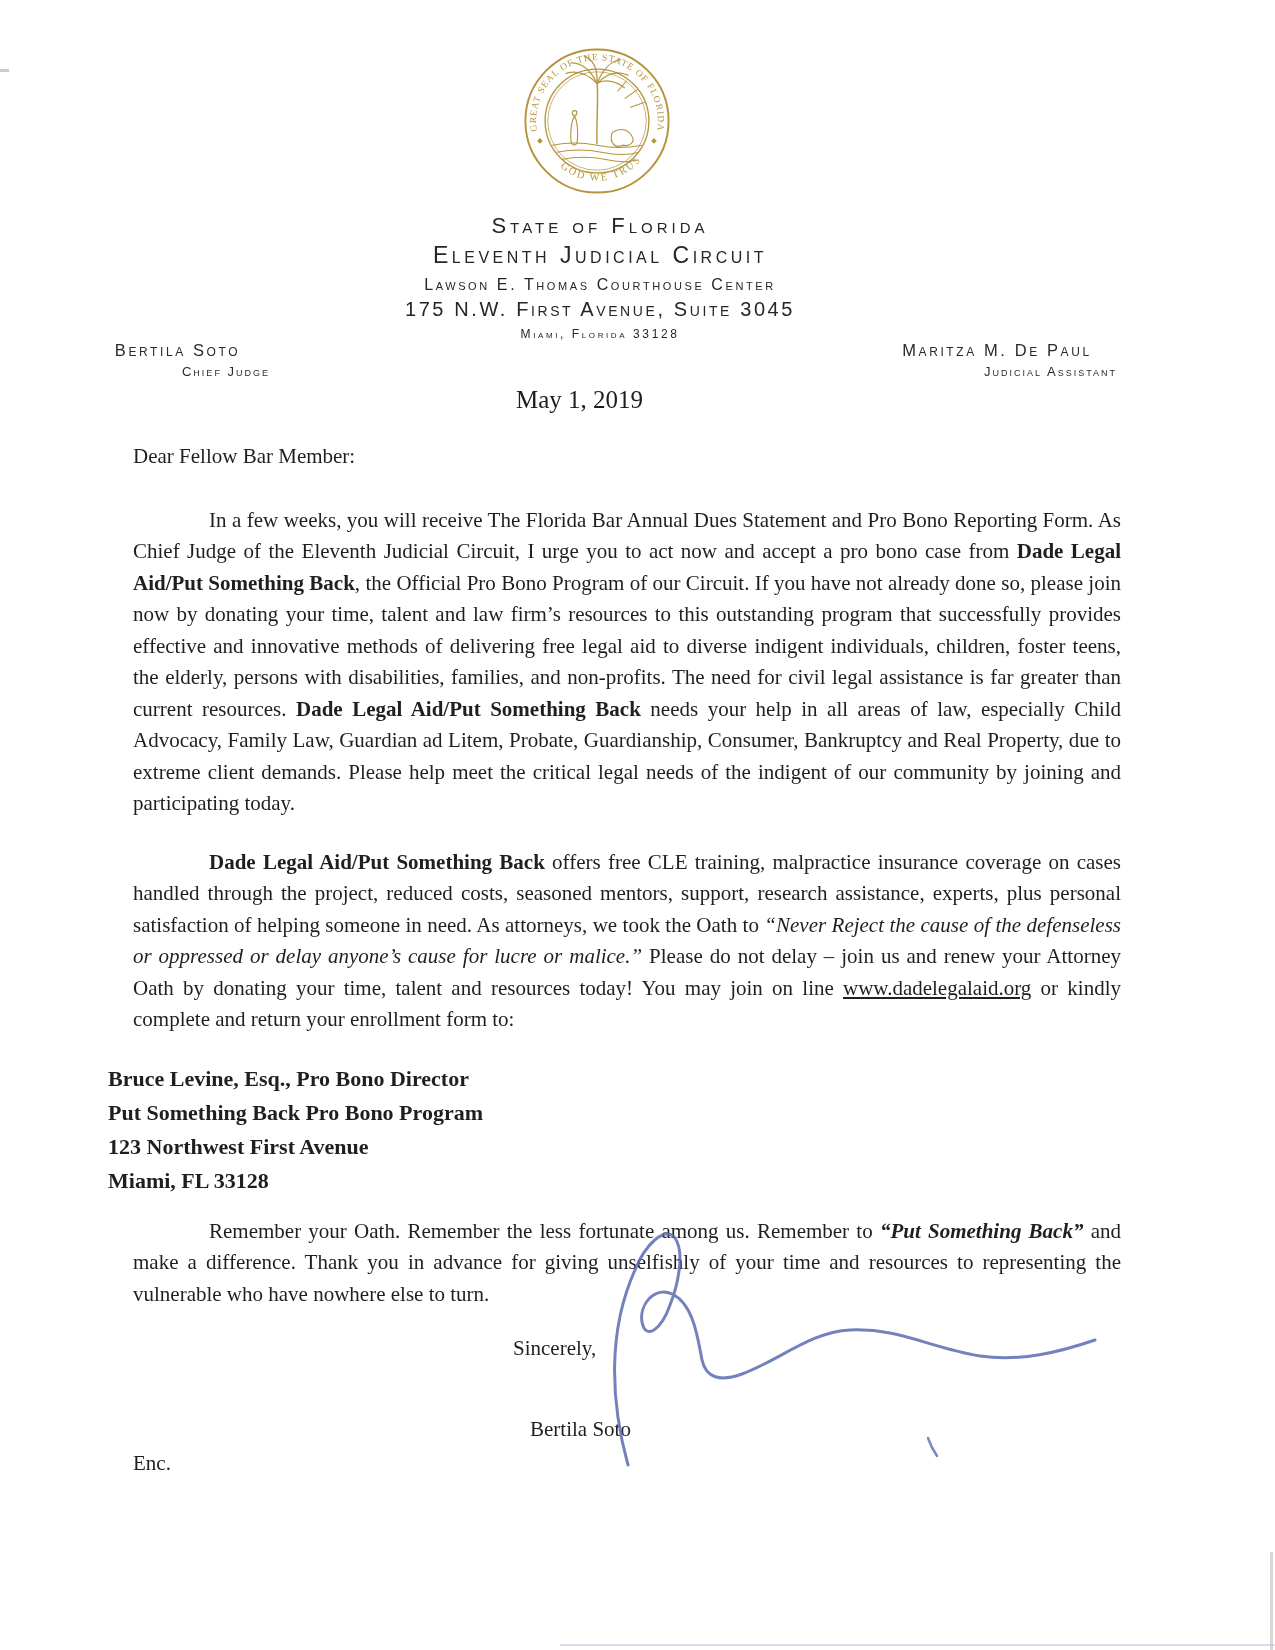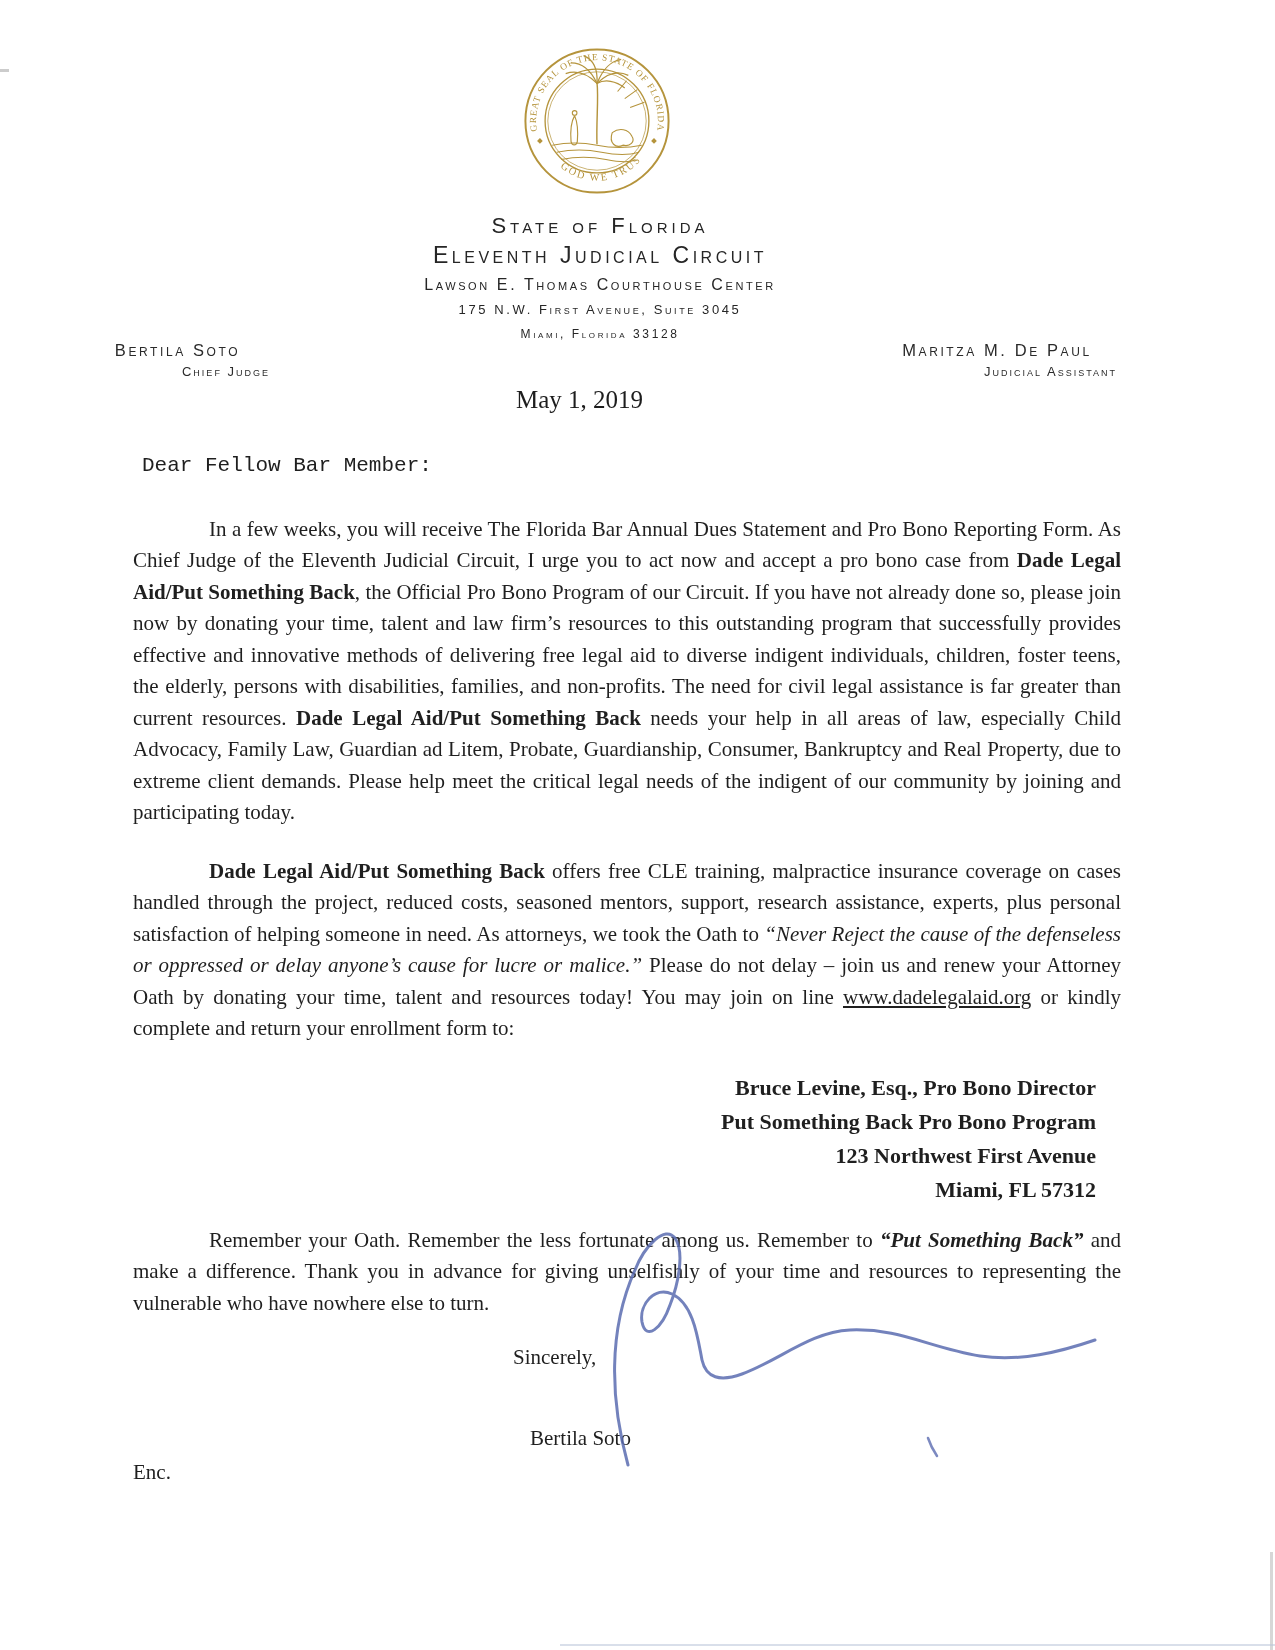--- a/index.html
+++ b/index.html
@@ -8,44 +8,44 @@
     overflow:hidden;font-family:"Liberation Serif", serif;color:#1f1f1f;
   }
   
   .seal{position:absolute;left:512px;top:36px;width:170px;height:170px;}
   
   .letterhead{position:absolute;left:0;top:212px;width:1200px;text-align:center;
     font-family:"Liberation Sans", sans-serif;font-variant:small-caps;color:#262626;}
   .lh-org{font-size:22px;letter-spacing:4px;line-height:28px;}
   .lh-circuit{font-size:23px;letter-spacing:3.5px;line-height:30px;}
   .lh-building{font-size:16px;letter-spacing:2.6px;line-height:25px;margin-top:2px;}
-  .lh-street{font-size:13px;letter-spacing:2.6px;line-height:25px;}
+  .lh-street{font-size:20px;letter-spacing:2.6px;line-height:25px;}
   .lh-city{font-size:12px;letter-spacing:2.6px;line-height:24px;}
   .lh-phone{font-size:14.5px;letter-spacing:2.2px;line-height:23px;}
   
   .official{position:absolute;top:337px;text-align:center;
     font-family:"Liberation Sans", sans-serif;font-variant:small-caps;color:#2a2a2a;}
   .official-left{left:85px;width:185px;}
   .official-right{left:877px;width:240px;}
   .official-name{font-size:16.5px;letter-spacing:2.6px;line-height:26px;}
   .official-title{font-size:13px;letter-spacing:2px;line-height:18px;text-align:right;}
   
   .date-line{position:absolute;left:516px;top:386px;font-size:25px;color:#1d1d1d;}
   
   .letter-body{position:absolute;left:133px;top:441px;width:988px;font-size:21px;line-height:31.5px;}
-  .salutation{margin:9px;font-family:Liberation Mono, monospace;}
+  .salutation{margin:0;}
   .para{margin:0;text-align:justify;text-indent:76px;}
   .p1{margin-top:32px;}
   .p2{margin-top:27px;}
   .p3{margin-top:18px;}
   .run-b{font-weight:bold;}
   .run-i{font-style:italic;}
   .run-bi{font-weight:bold;font-style:italic;}
   .run-u{text-decoration:underline;}
-  .address-block{position:relative;left:-25px;margin-top:26px;text-align:right;
+  .address-block{position:relative;left:-25px;margin-top:26px;text-align:left;
     font-weight:bold;font-size:22px;line-height:34px;}
   .valediction{margin:23px 0 0 380px;line-height:30px;}
   .signer-name{margin:52px 0 0 397px;line-height:28px;}
   .enclosure{margin:6px 0 0 0;line-height:28px;}
   
   .signature{position:absolute;left:450px;top:1190px;width:700px;height:290px;pointer-events:none;}
   
   .artifact{position:absolute;pointer-events:none;}
   .art-right-edge{right:2px;top:1552px;width:3px;height:98px;background:#c6c6c6;opacity:.7;}
   .art-bottom-line{left:560px;top:1644px;width:715px;height:2px;background:#b9c4d8;opacity:.55;}
@@ -118,21 +118,21 @@
   <div class="date-line">May 1, 2019</div>
 
   <div class="letter-body">
     <p class="salutation">Dear Fellow Bar Member:</p>
     <p class="para p1"><span class="run">In a few weeks, you will receive The Florida Bar Annual Dues Statement and Pro Bono Reporting Form.  As Chief Judge of the Eleventh Judicial Circuit, I urge you to act now and accept a pro bono case from </span><span class="run run-b">Dade Legal Aid/Put Something Back</span><span class="run">, the Official Pro Bono Program of our Circuit.  If you have not already done so, please join now by donating your time, talent and law firm’s resources to this outstanding program that successfully provides effective and innovative methods of delivering free legal aid to diverse indigent individuals, children, foster teens, the elderly, persons with disabilities, families, and non-profits.  The need for civil legal assistance is far greater than current resources.  </span><span class="run run-b">Dade Legal Aid/Put Something Back</span><span class="run"> needs your help in all areas of law, especially Child Advocacy, Family Law, Guardian ad Litem, Probate, Guardianship, Consumer, Bankruptcy and Real Property, due to extreme client demands. Please help meet the critical legal needs of the indigent of our community by joining and participating today.</span></p>
     <p class="para p2"><span class="run run-b">Dade Legal Aid/Put Something Back</span><span class="run"> offers free CLE training, malpractice insurance coverage on cases handled through the project, reduced costs, seasoned mentors, support, research assistance, experts, plus personal satisfaction of helping someone in need.  As attorneys, we took the Oath to </span><span class="run run-i">“Never Reject the cause of the defenseless or oppressed or delay anyone’s cause for lucre or malice.”</span><span class="run">  Please do not delay – join us and renew your Attorney Oath by donating your time, talent and resources today! You may join on line </span><span class="run run-u">www.dadelegalaid.org</span><span class="run"> or kindly complete and return your enrollment form to:</span></p>
     <div class="address-block">
         <div>Bruce Levine, Esq., Pro Bono Director</div>
         <div>Put Something Back Pro Bono Program</div>
         <div>123 Northwest First Avenue</div>
-        <div>Miami, FL 57312</div>
+        <div>Miami, FL 33128</div>
       </div>
     <p class="para p3"><span class="run">Remember your Oath.  Remember the less fortunate among us.  Remember to </span><span class="run run-bi">“Put Something Back”</span><span class="run"> and make a difference. Thank you in advance for giving unselfishly of your time and resources to representing the vulnerable who have nowhere else to turn.</span></p>
     <p class="valediction">Sincerely,</p>
     <p class="signer-name">Bertila Soto</p>
     <p class="enclosure">Enc.</p>
   </div>
 
   <svg class="signature" viewBox="0 0 700 290" xmlns="http://www.w3.org/2000/svg">
     <path d="M 178 275
              C 160 210, 158 140, 185 80

